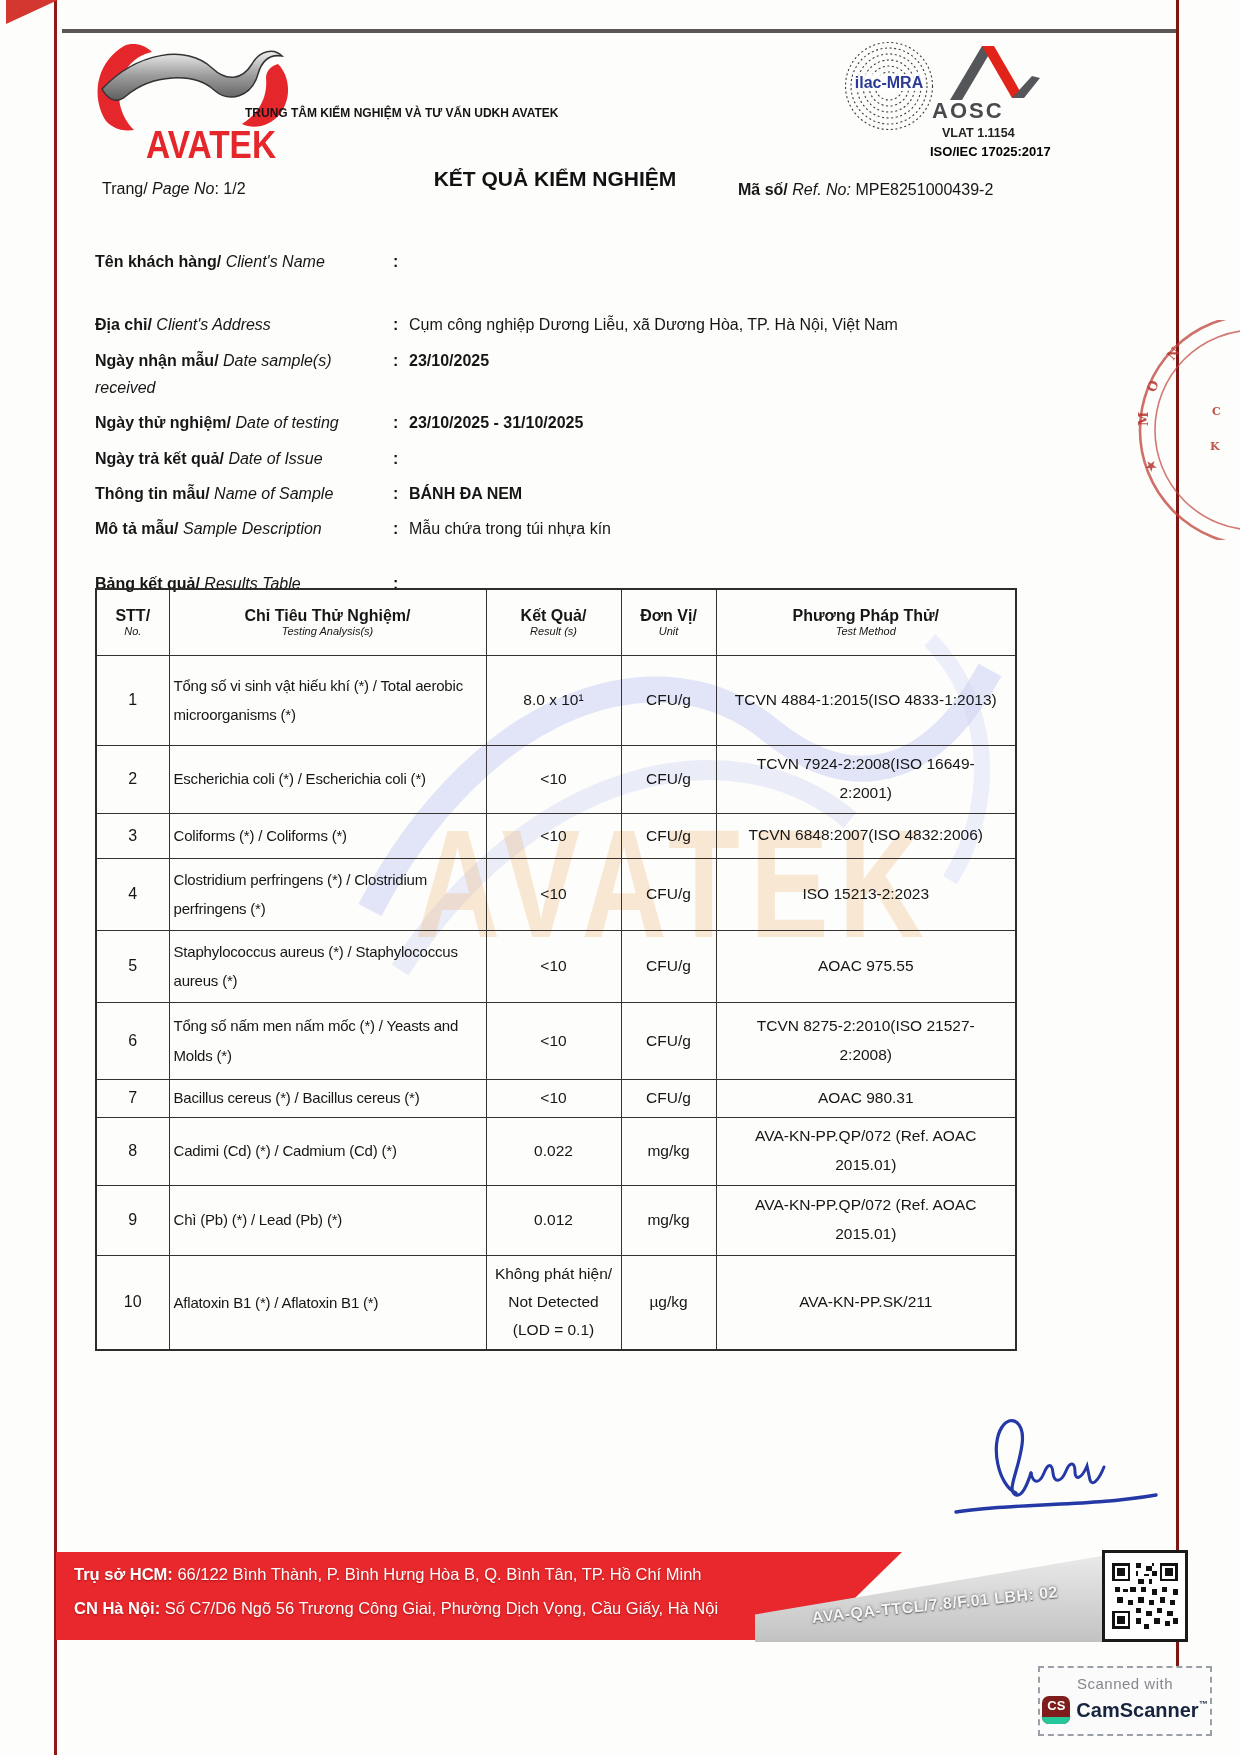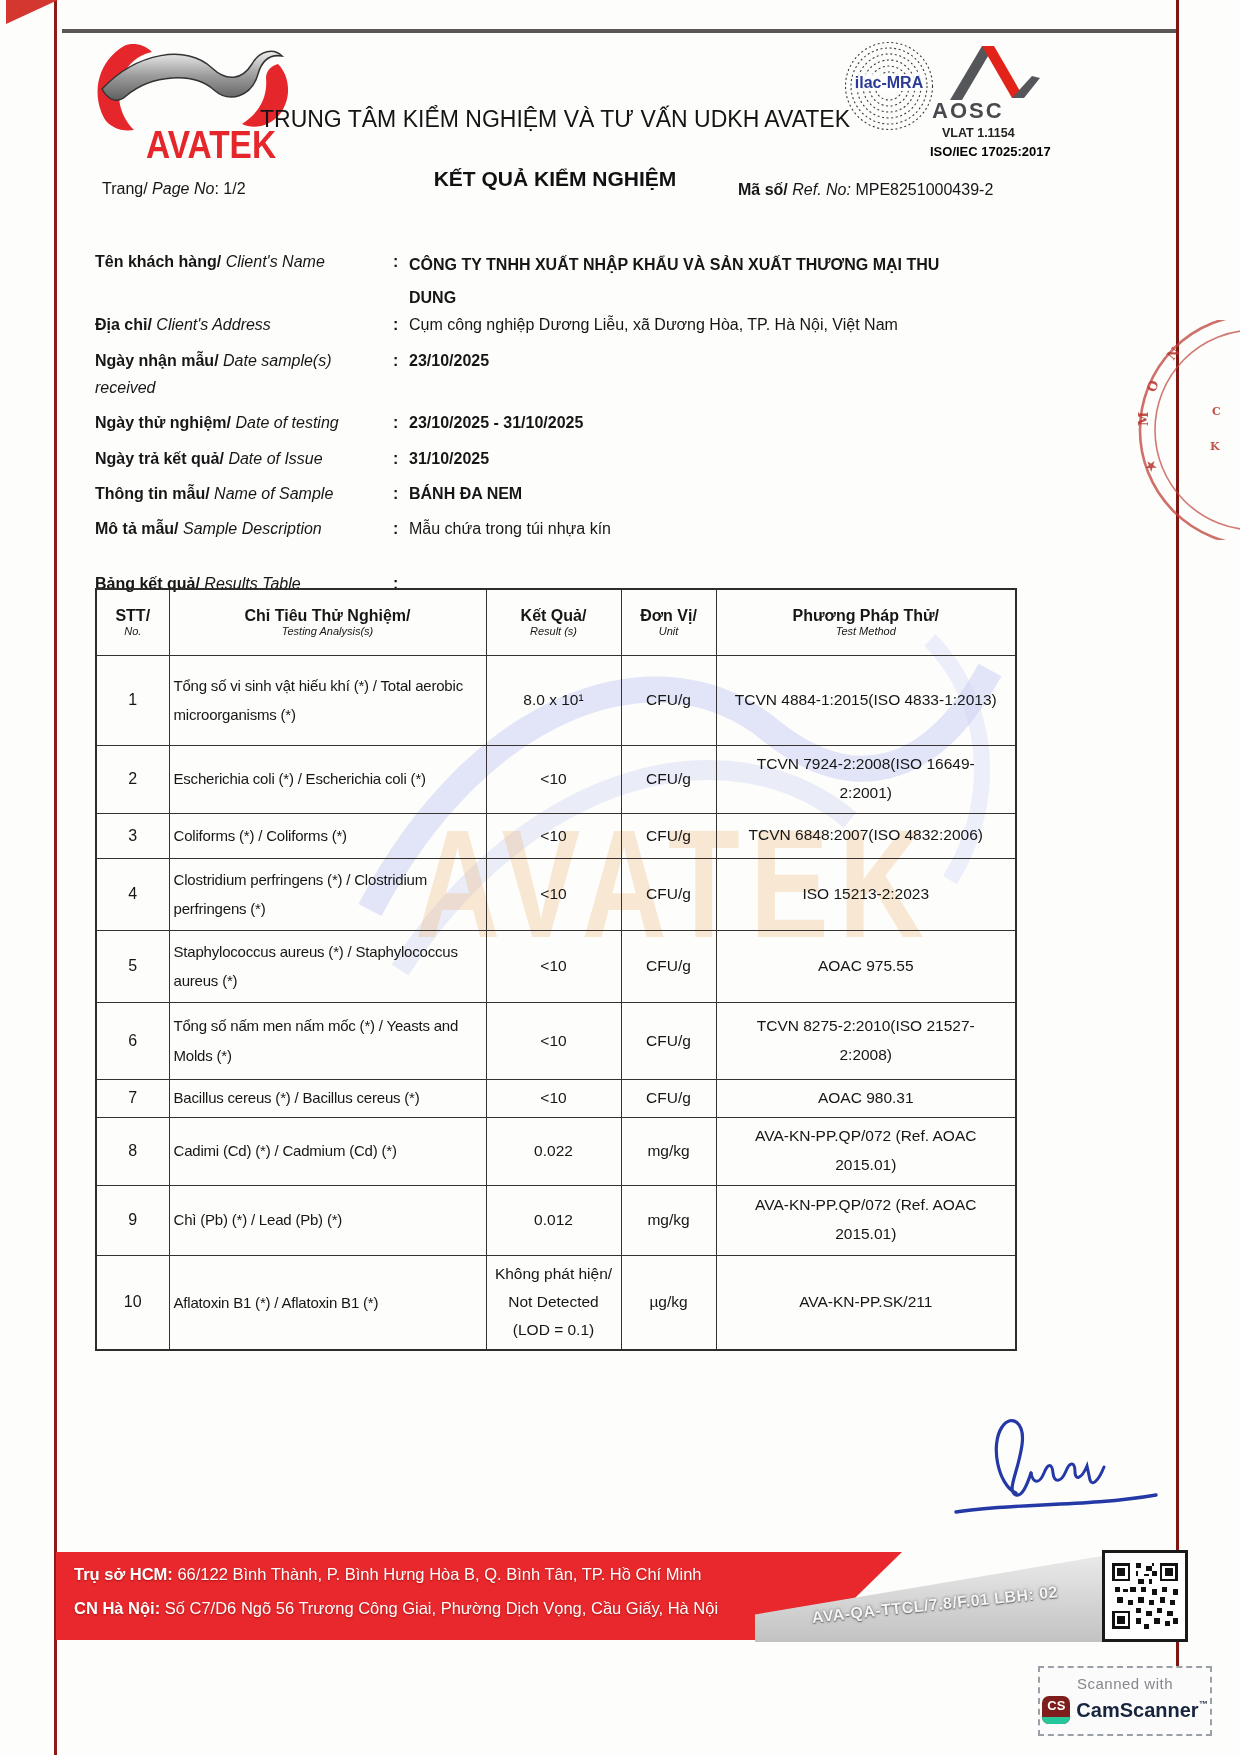--- a/index.html
+++ b/index.html
@@ -14,22 +14,22 @@
   .corner-wedge{position:absolute;left:6px;top:0;width:0;height:0;
     border-top:24px solid #d43630;border-right:52px solid transparent;}
   
   .logo-svg{position:absolute;left:82px;top:34px;}
   .logo-word{position:absolute;left:146px;top:124px;font-size:38px;font-weight:800;
     color:#e5262b;transform:scaleX(.88);transform-origin:left top;letter-spacing:0px;}
   .page-no{position:absolute;left:102px;top:180px;font-size:16px;}
   .page-no .en{font-style:italic;}
   .company-name{position:absolute;left:255px;top:68px;width:600px;text-align:center;
     font-size:22px;font-weight:800;color:#9e2022;letter-spacing:.4px;}
-  .center-name{position:absolute;left:245px;top:106px;width:620px;text-align:center;
-    font-size:23px;font-weight:400;color:#141414;}
+  .center-name{position:absolute;left:245px;top:106px;width:620px;text-align:left;
+    font-size:12px;font-weight:700;color:#141414;}
   .ilac{position:absolute;left:843px;top:40px;width:92px;height:92px;}
   .ilac-label{position:absolute;left:843px;top:74px;width:92px;text-align:center;
     font-size:16px;font-weight:700;color:#2b3a96;}
   .ilac-label span{background:rgba(255,255,255,.82);padding:0 2px;}
   .aosc{position:absolute;left:930px;top:38px;width:130px;}
   .aosc-name{position:absolute;left:2px;top:60px;font-size:22px;letter-spacing:2px;color:#4a4a4e;font-weight:600;}
   .aosc-vlat{position:absolute;left:12px;top:88px;font-size:12.5px;font-weight:800;color:#222;}
   .aosc-iso{position:absolute;left:0px;top:106px;font-size:13px;font-weight:800;color:#000000;white-space:nowrap;}
   .title-vi{position:absolute;left:360px;top:167px;width:390px;text-align:center;
     font-size:21px;font-weight:800;color:#111;}
@@ -175,43 +175,40 @@
 
   <div class="ref-line">
     <span class="vi">Mã số/</span>
     <span class="en">Ref. No:</span>
     <span>MPE8251000439-2</span>
   </div>
 
   <div class="info-row" style="top:248px;">
     <div class="info-label"><span class="vi">Tên khách hàng/</span> <span class="en">Client's Name</span></div>
     <div class="info-colon">:</div>
-    <div class="info-value v-bold v-client">CÔNG TY TNHH XUẤT NHẬP KHẨU VÀ SẢN XUẤT THƯƠNG MẠI THU
-DUNG</div>
   </div>
   <div class="info-row" style="top:311px;">
     <div class="info-label"><span class="vi">Địa chỉ/</span> <span class="en">Client's Address</span></div>
     <div class="info-colon">:</div>
     <div class="info-value">Cụm công nghiệp Dương Liễu, xã Dương Hòa, TP. Hà Nội, Việt Nam</div>
   </div>
   <div class="info-row" style="top:347px;">
     <div class="info-label"><span class="vi">Ngày nhận mẫu/</span> <span class="en">Date sample(s)
 received</span></div>
     <div class="info-colon">:</div>
     <div class="info-value v-bold">23/10/2025</div>
   </div>
   <div class="info-row" style="top:409px;">
     <div class="info-label"><span class="vi">Ngày thử nghiệm/</span> <span class="en">Date of testing</span></div>
     <div class="info-colon">:</div>
     <div class="info-value v-bold">23/10/2025 - 31/10/2025</div>
   </div>
   <div class="info-row" style="top:445px;">
     <div class="info-label"><span class="vi">Ngày trả kết quả/</span> <span class="en">Date of Issue</span></div>
     <div class="info-colon">:</div>
-    <div class="info-value v-bold">31/10/2025</div>
   </div>
   <div class="info-row" style="top:480px;">
     <div class="info-label"><span class="vi">Thông tin mẫu/</span> <span class="en">Name of Sample</span></div>
     <div class="info-colon">:</div>
     <div class="info-value v-bold">BÁNH ĐA NEM</div>
   </div>
   <div class="info-row" style="top:515px;">
     <div class="info-label"><span class="vi">Mô tả mẫu/</span> <span class="en">Sample Description</span></div>
     <div class="info-colon">:</div>
     <div class="info-value">Mẫu chứa trong túi nhựa kín</div>

